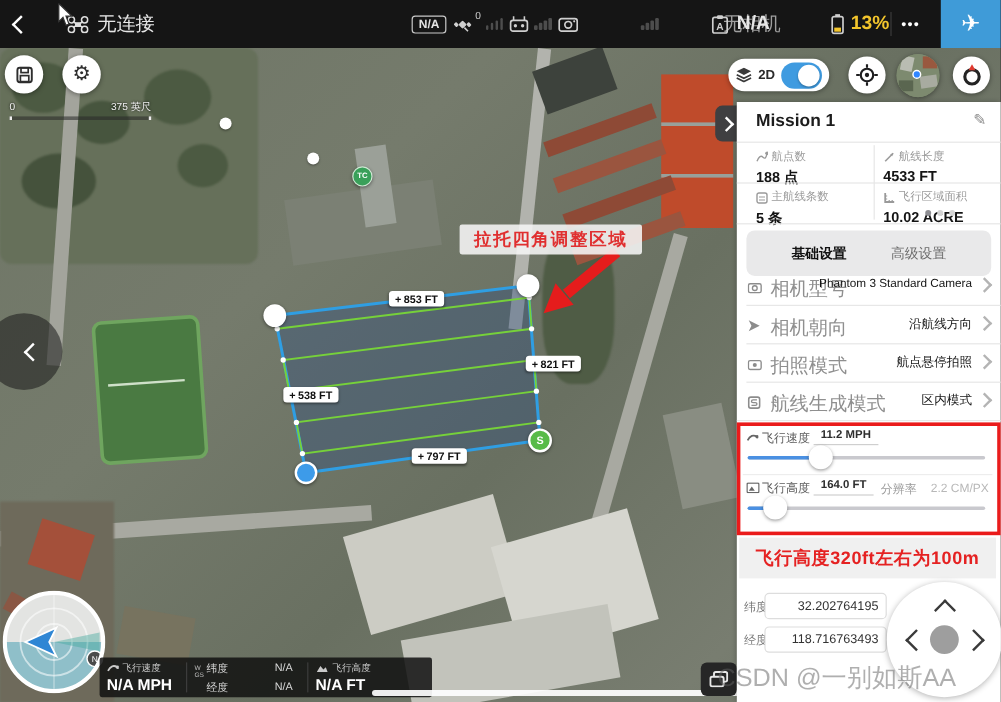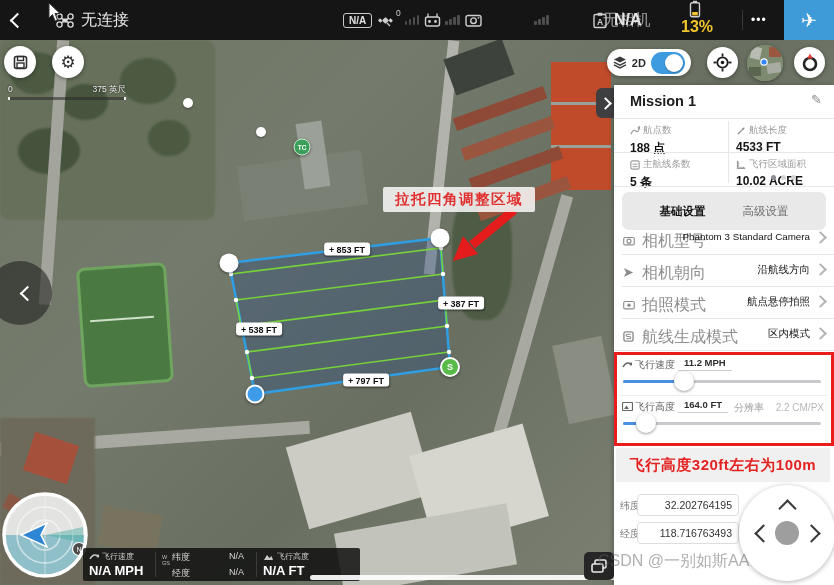--- a/index.html
+++ b/index.html
@@ -141,21 +141,21 @@
         font-size:10.5px;color:#333;display:flex;align-items:center;justify-content:flex-end;padding-right:6px;}
 
   #dpad{position:absolute;left:125px;top:400px;width:96px;height:96px;border-radius:50%;background:#fff;
         box-shadow:0 1px 5px rgba(0,0,0,.3);}
   #dpad .c{position:absolute;width:11px;height:11px;cursor:pointer;}
   #dpad .up{left:42px;top:17px;border-left:2.5px solid #3a3a3a;border-top:2.5px solid #3a3a3a;transform:rotate(45deg);}
   #dpad .lf{left:18px;top:42px;border-left:2.5px solid #3a3a3a;border-bottom:2.5px solid #3a3a3a;transform:rotate(45deg);}
   #dpad .rt{left:66px;top:42px;border-right:2.5px solid #3a3a3a;border-top:2.5px solid #3a3a3a;transform:rotate(45deg);}
   #dpad .ctr{position:absolute;left:36px;top:36px;width:24px;height:24px;border-radius:50%;background:#9e9e9e;cursor:pointer;}
 
-  #watermark{left:598px;top:551px;z-index:50;font-size:16px;color:rgba(95,95,95,.5);white-space:nowrap;}
+  #watermark{left:598px;top:551px;z-index:50;font-size:21px;color:rgba(95,95,95,.5);white-space:nowrap;}
 
   #cursor{left:48px;top:3px;z-index:60;}
 </style>
 </head>
 <body>
 
 <div id="app">
 
   <div id="map" class="abs">
 
@@ -222,21 +222,21 @@
       </div>
     <div class="handle h-poi" style="left:302px;top:107px;">
         <span>TC</span>
       </div>
     <div class="mapdot" style="left:188px;top:63px;"></div>
     <div class="mapdot" style="left:261px;top:92px;"></div>
 
     <div class="dpill" style="left:347px;top:209px;">
       <span class="pl">+</span><span>853 FT</span></div>
     <div class="dpill" style="left:461px;top:263px;">
-      <span class="pl">+</span><span>387 FT</span></div>
+      <span class="pl">+</span><span>821 FT</span></div>
     <div class="dpill" style="left:259px;top:289px;">
       <span class="pl">+</span><span>538 FT</span></div>
     <div class="dpill" style="left:366px;top:340px;">
       <span class="pl">+</span><span>797 FT</span></div>
 
     <div id="tip">拉托四角调整区域</div>
 
     <div id="scale">
       <div class="row">
           <span>0</span>
@@ -424,21 +424,21 @@
       <span class="txt" style="margin-left:6px;color:#9e9e9e;">无相机</span>
     </div>
     <div class="tb-item" style="left:592px;">
       <svg width="16" height="17" viewBox="0 0 16 17">
         <rect x="2" y="2.5" width="12" height="13" rx="1.5" fill="none" stroke="#cfcfcf" stroke-width="1.4"></rect>
         <rect x="5.5" y="0.8" width="5" height="3" rx="1" fill="#cfcfcf"></rect>
         <text x="8" y="13" font-size="8.5" font-weight="bold" fill="#cfcfcf" text-anchor="middle">A</text>
       </svg>
       <span class="txt" style="margin-left:6px;font-weight:bold;">N/A</span>
     </div>
-    <div class="tb-item" style="left:676px;flex-direction:column;">
+    <div class="tb-item" style="left:692px;">
       <svg width="12" height="18" viewBox="0 0 12 18">
         <rect x="4" y="0.8" width="4" height="2" fill="#cfcfcf"></rect>
         <rect x="1.5" y="2.8" width="9" height="14" rx="1.5" fill="none" stroke="#cfcfcf" stroke-width="1.4"></rect>
         <rect x="3.2" y="12" width="5.6" height="3.4" fill="#f3c52c"></rect>
       </svg>
       <span class="txt" style="margin-left:5px;color:#f3c52c;font-weight:bold;">13%</span>
     </div>
     <div class="vdiv" style="left:742px;"></div>
     <div class="tb-item" style="left:751px;color:#fff;font-size:12px;letter-spacing:1px;">
       <span>•••</span>

